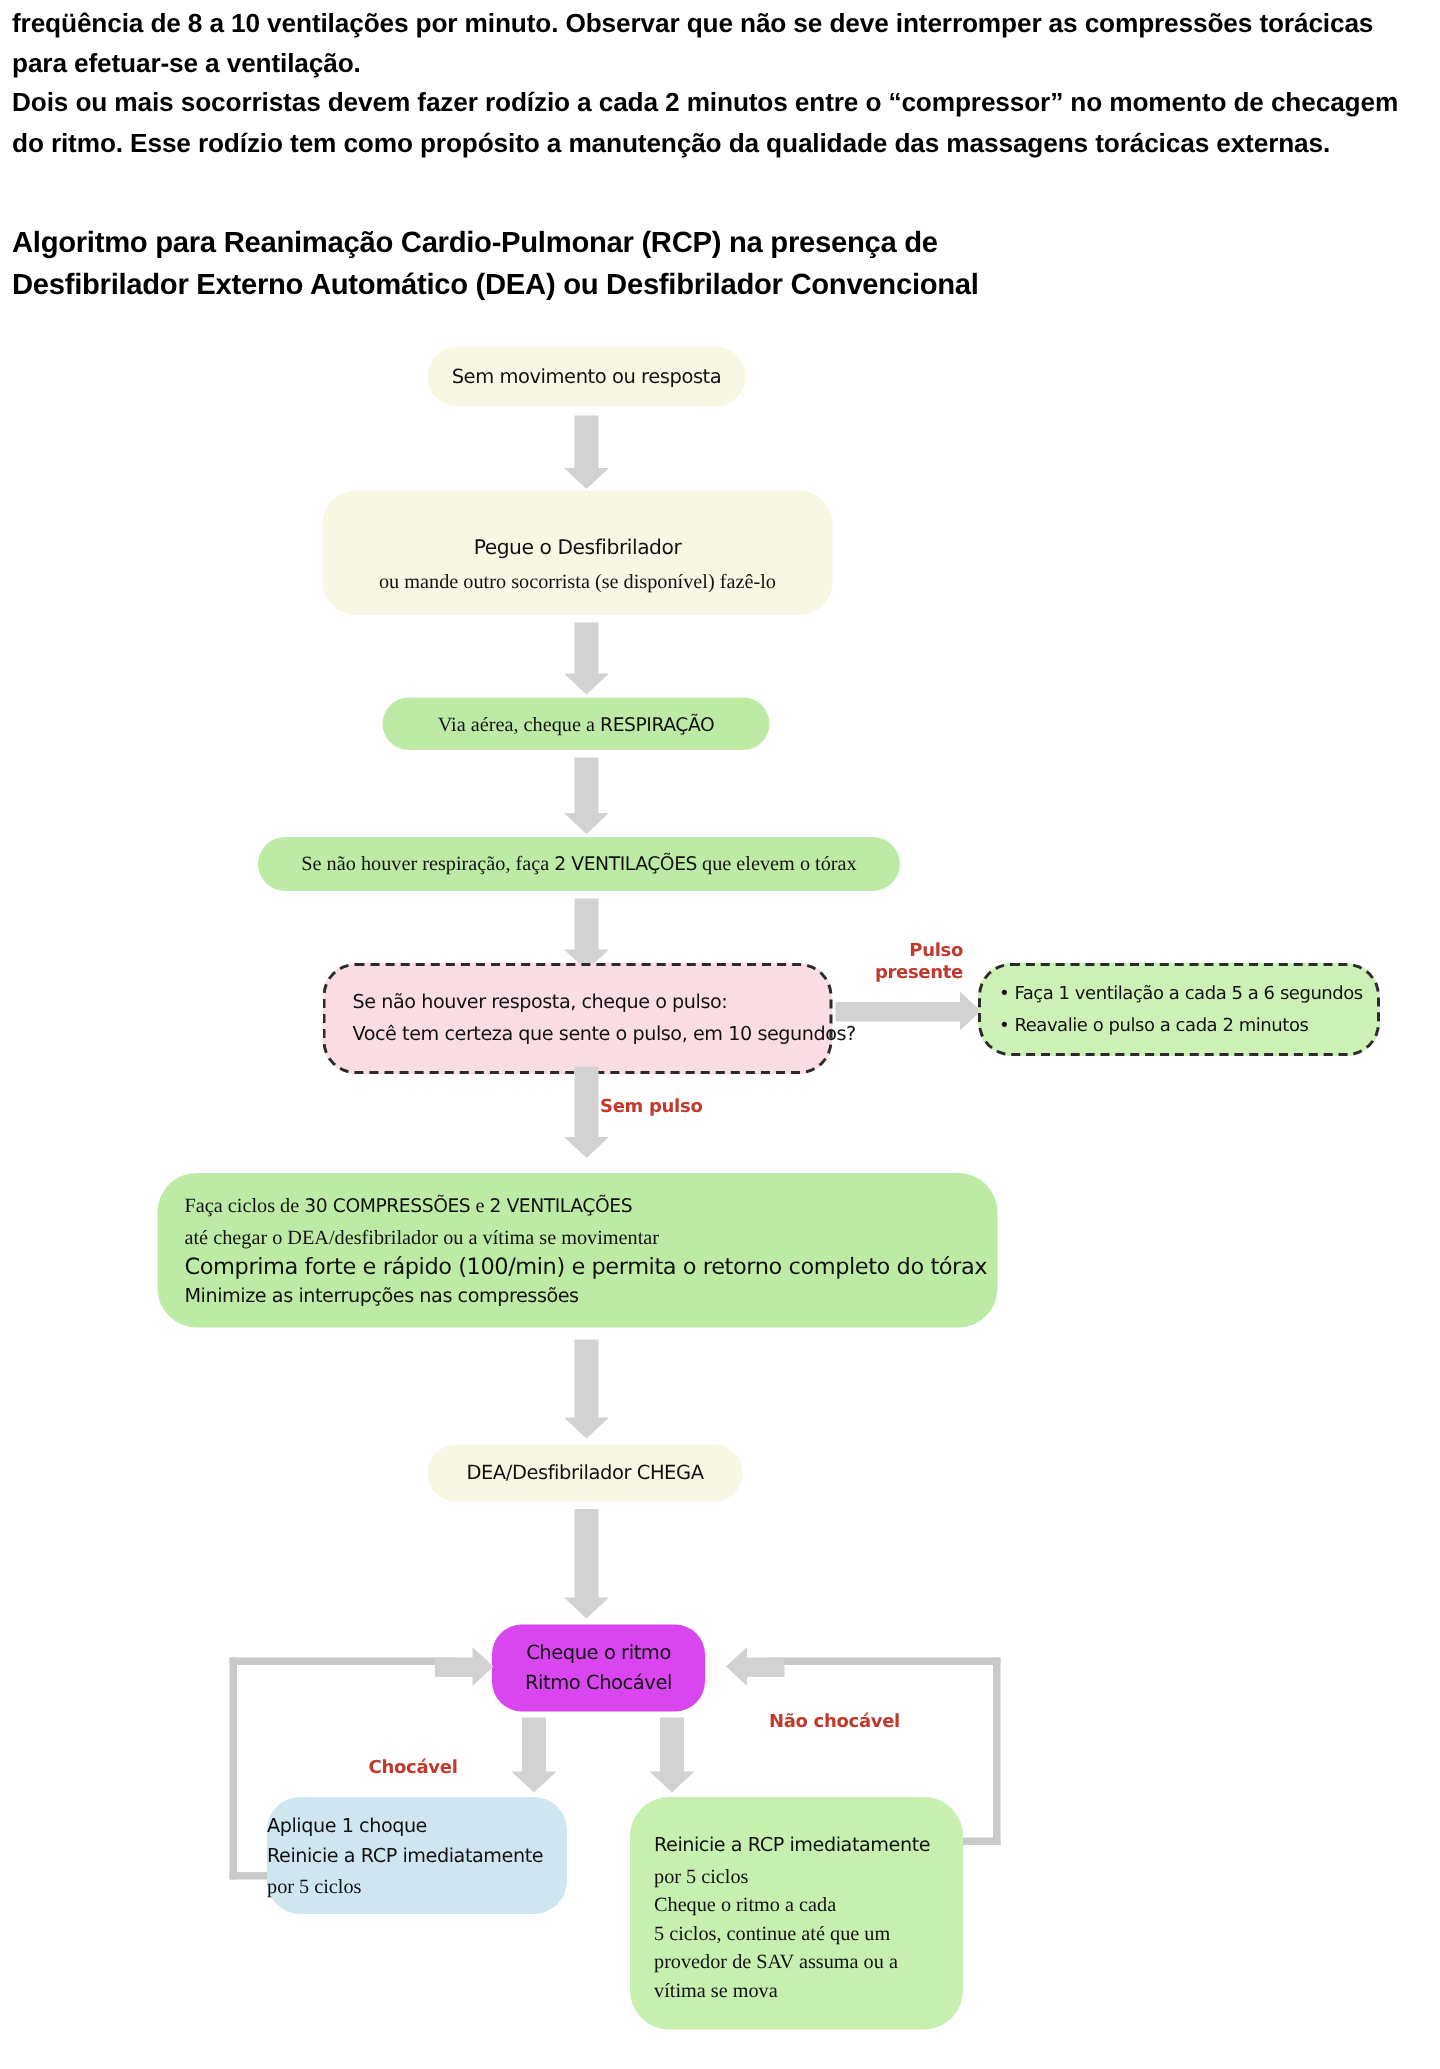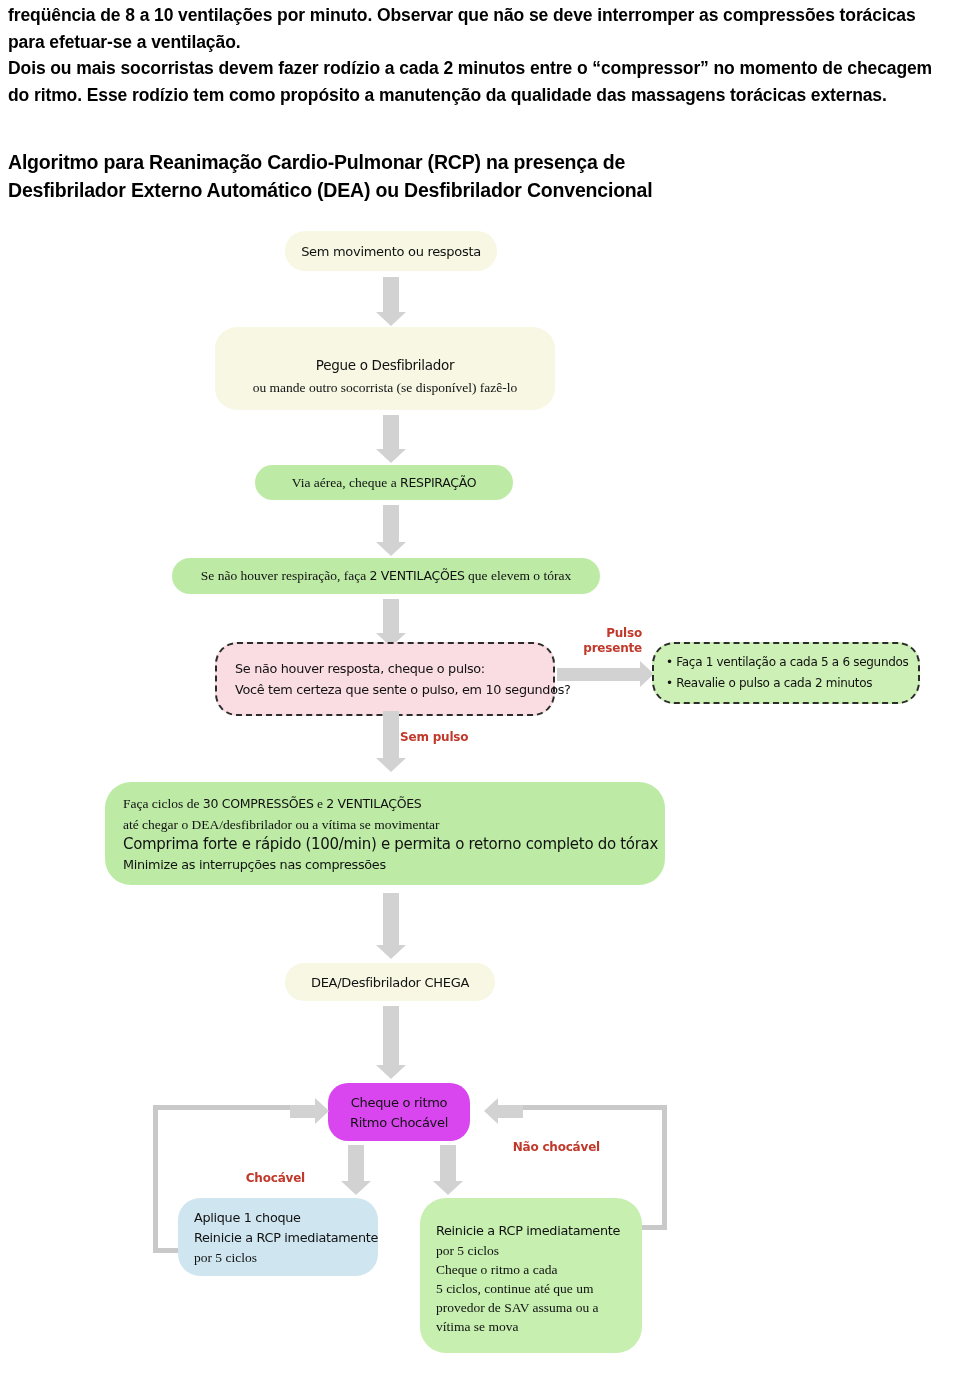--- a/index.html
+++ b/index.html
@@ -207,21 +207,21 @@
   <div class="loop-line" style="left:512px;top:890px;width:155px;height:5px;"></div>
   <div class="loop-line" style="left:616px;top:1010px;width:51px;height:5px;"></div>
   <div class="arrow-h left" style="left:497px;top:890px;width:26px;"></div>
 
   <div class="lbl" style="left:195px;top:925px;width:110px;margin-top:31px;">Chocável</div>
   <div class="lbl" style="left:470px;top:925px;width:130px;">Não chocável</div>
 
   <div class="arrow-v" style="left:348px;top:930px;height:37px;"></div>
   <div class="arrow-v" style="left:440px;top:930px;height:37px;"></div>
 
-  <div class="node blue left" style="left:178px;top:983px;width:200px;height:78px;padding-left:16px;">
+  <div class="node blue left" style="left:178px;top:983px;width:200px;height:78px;">
     <span class="ln b" style="font-size:12.8px;margin-bottom:3px;">Aplique 1 choque</span>
     <span class="ln b" style="font-size:12.8px;margin-bottom:3px;">Reinicie a RCP imediatamente</span>
     <span class="ln r">por 5 ciclos</span>
   </div>
 
   <div class="node green2 left" style="left:420px;top:983px;width:222px;height:155px;padding-left:16px;padding-top:6px;">
     <span class="ln b" style="font-size:12.8px;margin-bottom:3px;">Reinicie a RCP imediatamente</span>
     <span class="ln r" style="margin-bottom:2px;">por 5 ciclos</span>
     <span class="ln r" style="margin-bottom:2px;">Cheque o ritmo a cada</span>
     <span class="ln r" style="margin-bottom:2px;">5 ciclos, continue até que um</span>

